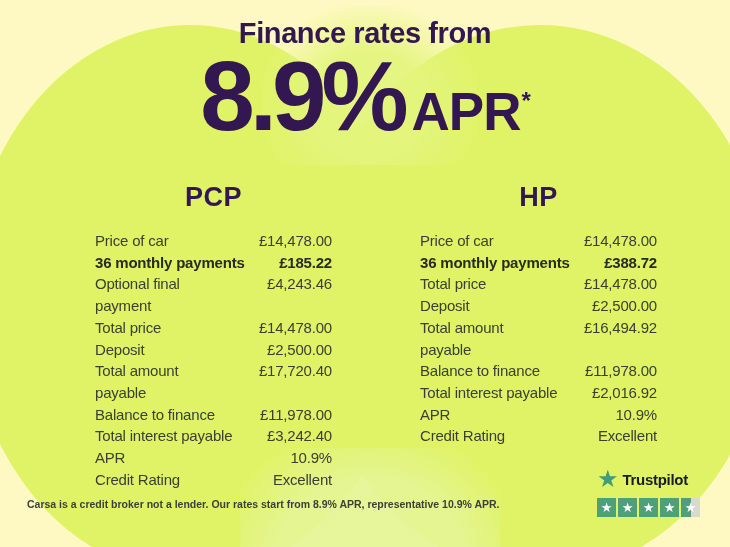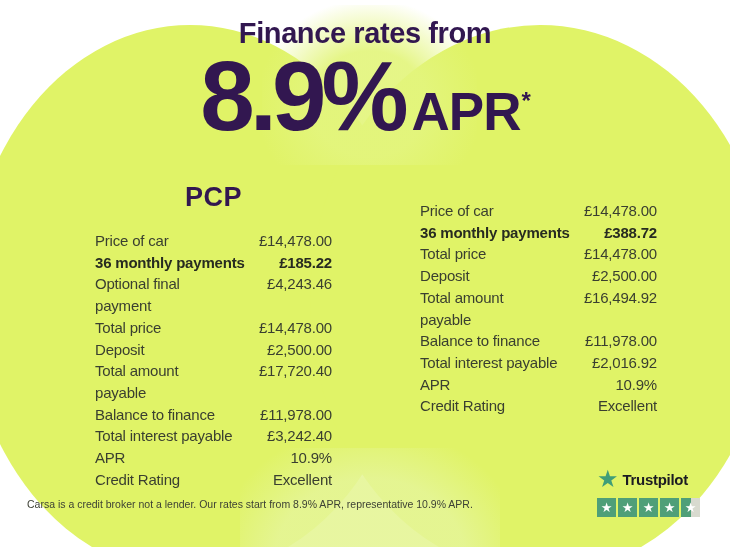--- a/index.html
+++ b/index.html
@@ -1,18 +1,18 @@
 <!DOCTYPE html>
 <html><head>
 <meta charset="utf-8">
 <style>
   html,body { margin:0; padding:0; background:#cfd4c0; }
   .stage {
     position:relative; width:730px; height:547px; overflow:hidden;
-    background:#ffffff;
+    background:#fef9c3;
     font-family:"Liberation Sans", sans-serif;
     -webkit-font-smoothing:antialiased;
   }
   
   .blob { position:absolute; border-radius:50%; background:#e0f367; }
   .blob-left  { left:-33px; top:25px; width:446px; height:550px; }
   .blob-right { left:310px; top:25px; width:460px; height:550px; }
   
   .haze { position:absolute; pointer-events:none; }
   .haze-top {
@@ -46,21 +46,21 @@
   .row {
     display:flex; justify-content:space-between; align-items:baseline;
     line-height:21.7px; font-size:15px; letter-spacing:-.2px;
     color:#3a3f30; font-weight:500;gap:29px;
   }
   .row.bold { font-weight:700; color:#272b20; }
   .row .val { text-align:right; }
   
   .disclaimer {
     position:absolute; left:27px; top:498px;
-    font-size:10.5px; line-height:12px; color:#3c4034;
+    font-size:10.5px; line-height:12px; color:#3c4034;font-weight:bold;
   }
   
   .trustpilot { position:absolute; left:597px; top:467px; cursor:pointer; }
   .tp-logo { display:flex; align-items:center; gap:4px; }
   .tp-star-icon { color:#3f9e78; font-size:24px; line-height:24px; font-family:"DejaVu Sans", sans-serif; }
   .tp-name { font-size:15px; font-weight:700; color:#1b1b22; letter-spacing:-.3px; }
   .tp-rating { display:flex; gap:2px; margin-top:7px; }
   .tp-box {
     width:19px; height:19px; background:#4f9f78; color:#ffffff;
     display:flex; align-items:center; justify-content:center;
@@ -123,20 +123,21 @@
           <span class="val">10.9%</span>
         </div>
         <div class="row">
           <span class="lbl">Credit Rating</span>
           <span class="val">Excellent</span>
         </div>
       </div>
   </section>
 
   <section class="col col-hp">
+    <h2>HP</h2>
     <div class="rows">
         <div class="row">
           <span class="lbl">Price of car</span>
           <span class="val">£14,478.00</span>
         </div>
         <div class="row bold">
           <span class="lbl">36 monthly payments</span>
           <span class="val">£388.72</span>
         </div>
         <div class="row">

